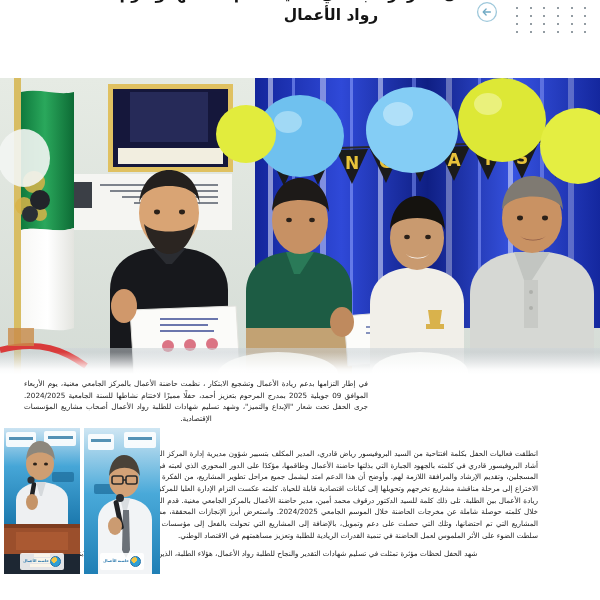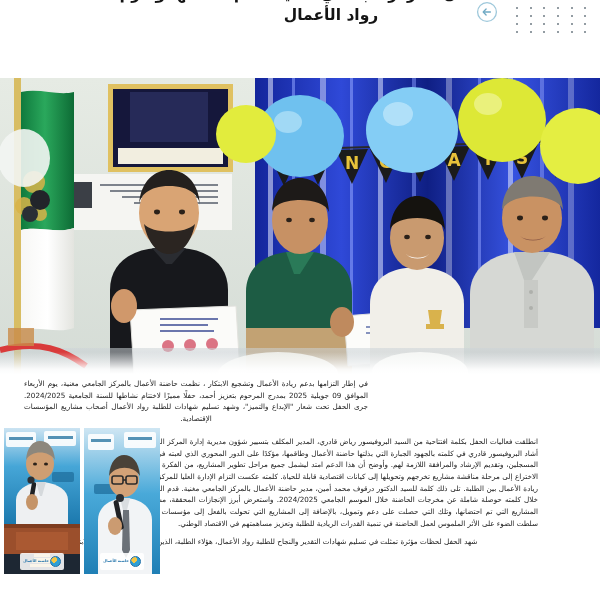--- a/index.html
+++ b/index.html
@@ -93,21 +93,21 @@
     line-height: 11.7px;
     color: #1b1b1b;
     text-align: justify;
     text-align-last: center;
     margin: 0;
   }
 
   .para-lead {
     width: 368px;
     margin-right: 226px;
-    margin-bottom: 11px;
+    margin-bottom: 23px;
     padding-left: 24px;
   }
 
   .para-body {
     width: 418px;
     margin-right: 56px;
     text-align: justify;
     text-align-last: right;
   }
 

